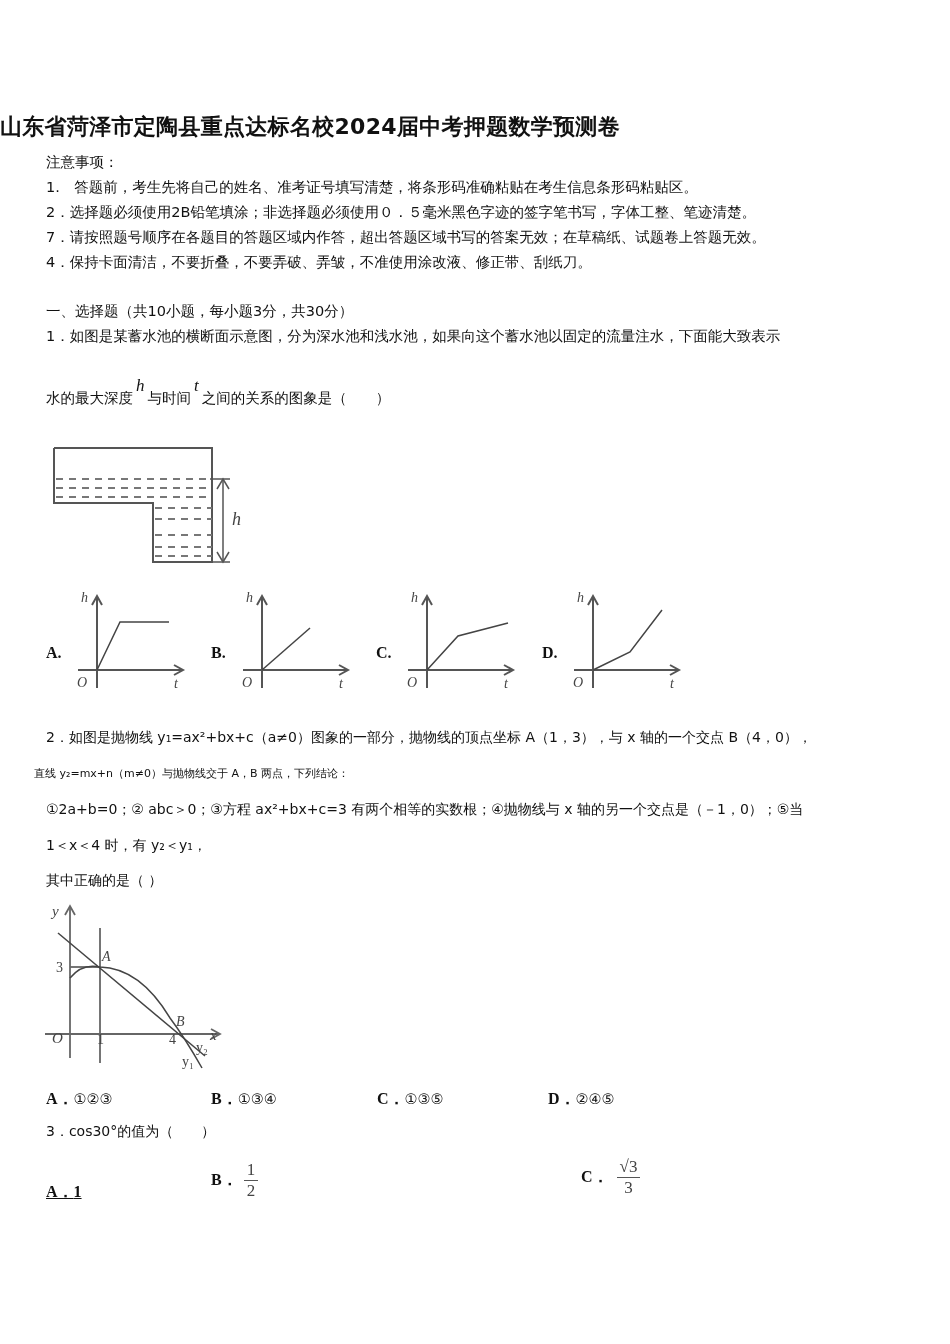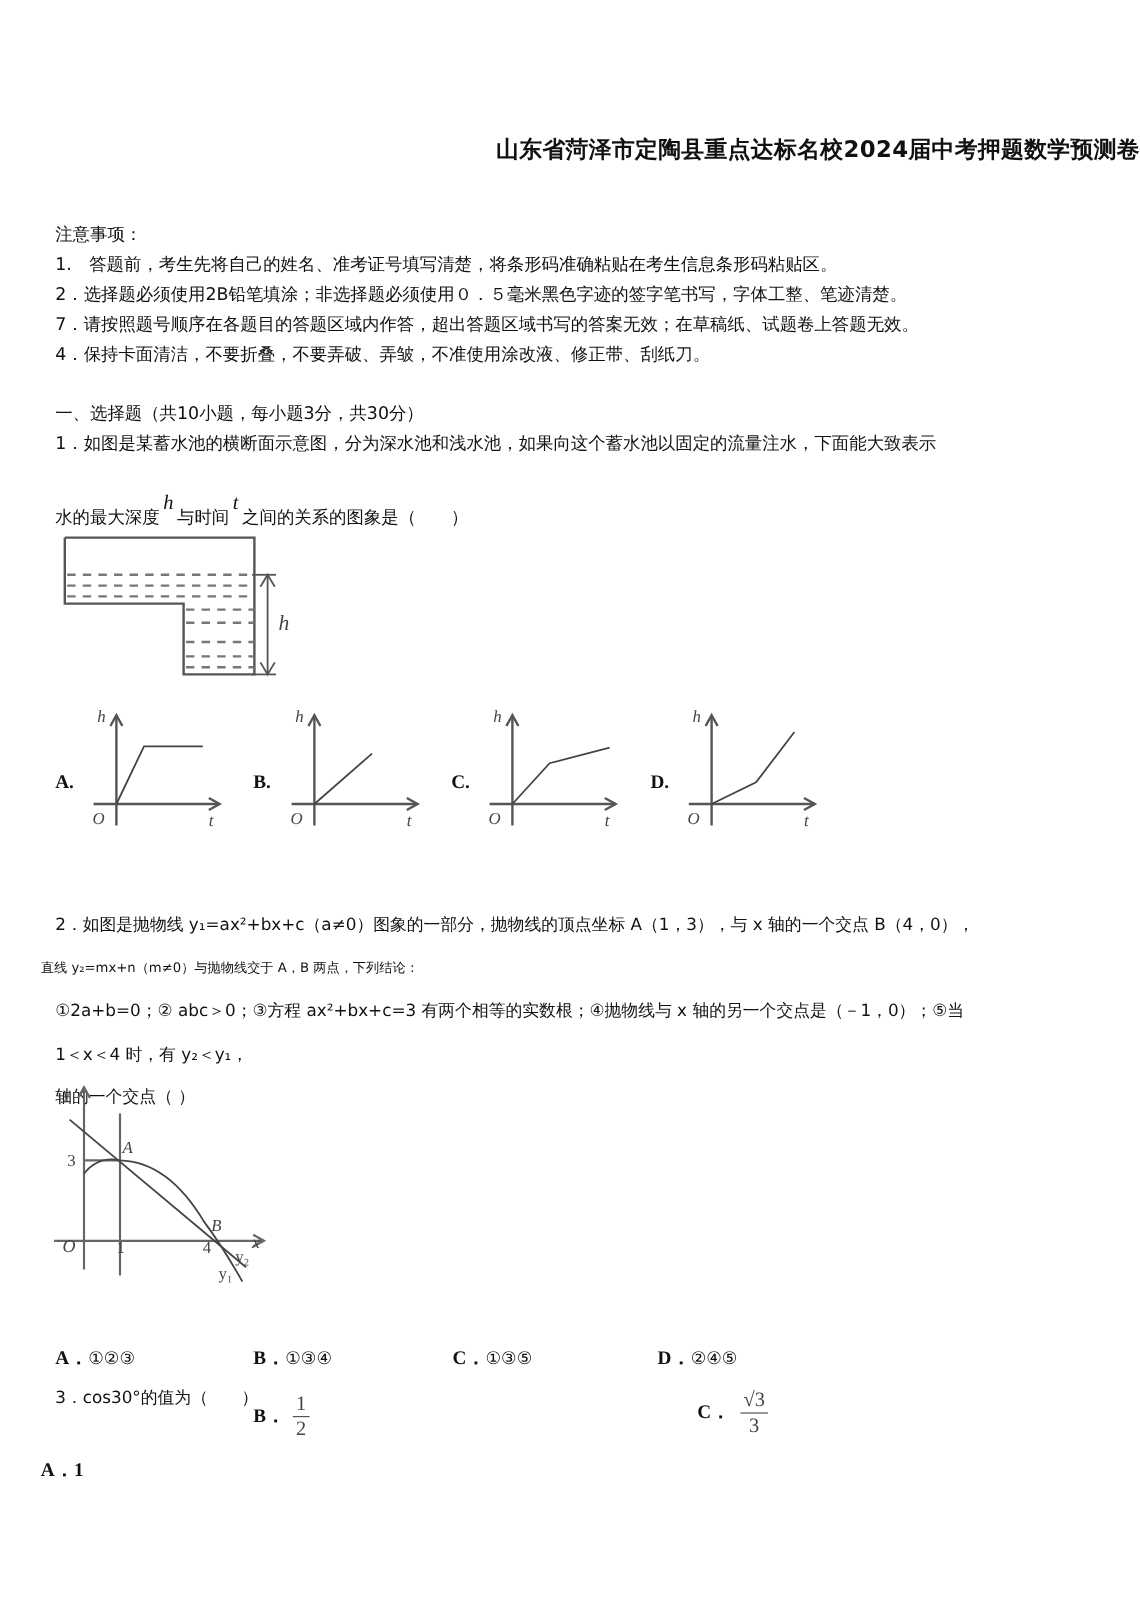--- a/index.html
+++ b/index.html
@@ -1,20 +1,20 @@
 <!DOCTYPE html>
 <html><head>
   <meta charset="utf-8">
   <style>
     html, body { margin:0; padding:0; background:#ffffff; }
     body { width:950px; height:1344px; position:relative; overflow:hidden;
            font-family:"DejaVu Sans","Liberation Sans",sans-serif; color:#111; }
     .abs { position:absolute; }
-    .title { left:0; width:950px; top:112px; text-align:right; font-size:19px; font-weight:bold; letter-spacing:0.3px; }
-    .line { font-size:14.5px; white-space:nowrap;margin-top:33px; }
+    .title { left:0; width:950px; top:112px; text-align:left; font-size:22px; font-weight:bold; letter-spacing:0.3px; }
+    .line { font-size:14.5px; white-space:nowrap; }
     .b { font-weight:normal; }
     .ital { font-style:italic; font-family:"Liberation Serif","DejaVu Serif",serif; }
     .optlbl { font-family:"Liberation Serif","DejaVu Serif",serif; font-weight:bold; font-size:16px; }
     .frac { display:inline-flex; flex-direction:column; align-items:center; vertical-align:middle;
             font-family:"Liberation Serif","DejaVu Serif",serif; font-size:17px; color:#444; }
     .frac .num { padding:0 3px; border-bottom:1px solid #555; line-height:20px; }
     .frac .den { line-height:20px; }
     svg text { font-family:"Liberation Serif","DejaVu Serif",serif; }
   </style>
 </head>
@@ -117,21 +117,21 @@
     <text x="104" y="100" font-size="14" font-style="italic" fill="#444">t</text>
     <text x="7" y="99" font-size="14" font-style="italic" fill="#444">O</text>
   </svg>
 </div>
 
 <div>
   <div class="abs line b" style="left:46px; top:729px; font-size:14px;">2．如图是抛物线 y₁=ax²+bx+c（a≠0）图象的一部分，抛物线的顶点坐标 A（1，3），与 x 轴的一个交点 B（4，0），</div>
   <div class="abs line b" style="left:34px; top:766px; font-size:11px;">直线 y₂=mx+n（m≠0）与抛物线交于 A，B 两点，下列结论：</div>
   <div class="abs line b" style="left:46px; top:801px; font-size:14px;">①2a+b=0；② abc＞0；③方程 ax²+bx+c=3 有两个相等的实数根；④抛物线与 x 轴的另一个交点是（－1，0）；⑤当</div>
   <div class="abs line b" style="left:46px; top:837px; font-size:14px;">1＜x＜4 时，有 y₂＜y₁，</div>
-  <div class="abs line b" style="left:46px; top:872px; font-size:14px;">轴的一个交点（ ）</div>
+  <div class="abs line b" style="left:46px; top:872px; font-size:14px;">其中正确的是（ ）</div>
 
   <svg class="abs" style="left:40px; top:898px;" width="190" height="180">
     <g stroke="#666" stroke-width="1.8" fill="none">
       <line x1="30" y1="8" x2="30" y2="160"></line>
         <polyline points="25,17 30,8 35,17"></polyline>
       <line x1="5" y1="136" x2="180" y2="136"></line>
         <polyline points="171,131 180,136 171,141"></polyline>
       <line x1="60" y1="30" x2="60" y2="165"></line>
       <line x1="30" y1="69" x2="60" y2="69"></line>
     </g>
@@ -161,21 +161,21 @@
     <span class="optlbl">C．</span><span>①③⑤</span>
   </div>
   <div class="abs line" style="left:548px; top:1089px;">
     <span class="optlbl">D．</span><span>②④⑤</span>
   </div>
 </div>
 
 <div>
   <div class="abs line b" style="left:46px; top:1123px; font-size:14px;">3．cos30°的值为（　　）</div>
 
-  <div class="abs line" style="left:34px; top:1182px;">
+  <div class="abs line" style="left:46px; top:1182px;text-decoration:underline;">
     <span class="optlbl">A．</span><span class="optlbl">1</span>
   </div>
   <div class="abs" style="left:211px; top:1160px; display:flex; align-items:center;">
     <span class="optlbl" style="margin-right:6px;">B．</span>
     <span class="frac">
       <span class="num">1</span>
       <span class="den">2</span>
     </span>
   </div>
   <div class="abs" style="left:581px; top:1157px; display:flex; align-items:center;">

